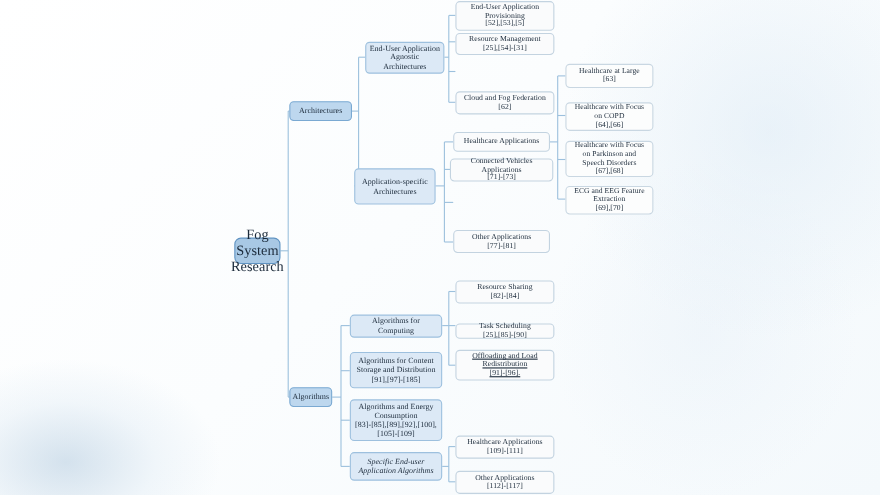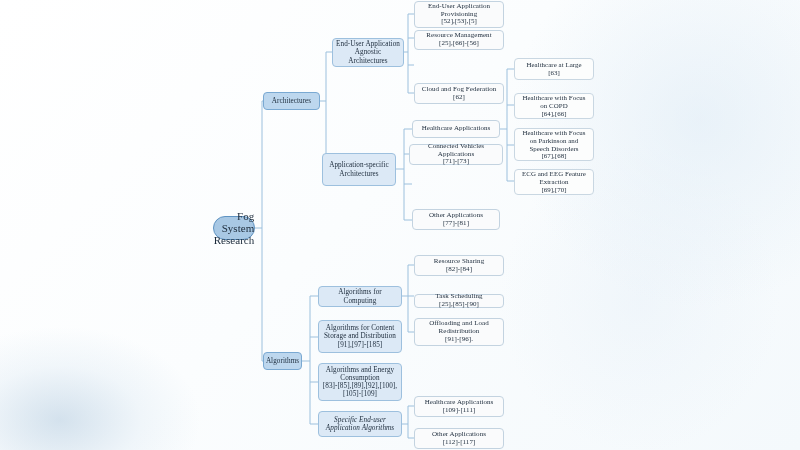--- a/index.html
+++ b/index.html
@@ -42,23 +42,22 @@
     border-radius: 4px;
     line-height: 1.12;
     color: #1b2a3a;
     letter-spacing: 0.05px;
     padding: 1px 2px;
     white-space: pre-line;
   }
   .node.root {
     background: #a8c8e4;
     border: 1px solid #5f93c2;
-    font-size: 11px;
-    border-radius: 12px;
-    text-align: right;
+    font-size: 13px;
+    border-radius: 6px;
   }
   .node.lvl1 {
     background: #bdd7ee;
     border: 1px solid #7aa9d2;
     font-size: 7.2px;
   }
   .node.lvl2 {
     background: #dce9f6;
     border: 1px solid #9dc0de;
     font-size: 7.2px;
@@ -143,21 +142,21 @@
   <div class="node lvl2" style="left:332px; top:38px; width:72px; height:29px;">End-User Application
 Agnostic Architectures</div>
 
   <div class="node lvl2" style="left:322px; top:153px; width:74px; height:33px;">Application-specific
 Architectures</div>
 
   <div class="node lvl3" style="left:414px; top:1px; width:90px; height:27px;">End-User Application
 Provisioning
 [52],[53],[5]</div>
   <div class="node lvl3" style="left:414px; top:30px; width:90px; height:20px;">Resource Management
-[25],[66]-[56]</div>
+[25],[54]-[31]</div>
   <div class="node lvl3" style="left:414px; top:83px; width:90px; height:21px;">Cloud and Fog Federation
 [62]</div>
 
   <div class="node lvl3" style="left:412px; top:120px; width:88px; height:18px;">Healthcare Applications</div>
   <div class="node lvl3" style="left:409px; top:144px; width:94px; height:21px;">Connected Vehicles Applications
 [71]-[73]</div>
   <div class="node lvl3" style="left:412px; top:209px; width:88px; height:21px;">Other Applications
 [77]-[81]</div>
 
   <div class="node lvl4" style="left:514px; top:58px; width:80px; height:22px;">Healthcare at Large
@@ -184,21 +183,21 @@
 [83]-[85],[89],[92],[100],
 [105]-[109]</div>
 
   <div class="node lvl2" style="left:318px; top:411px; width:84px; height:26px;font-style:italic;">Specific End-user
 Application Algorithms</div>
 
   <div class="node lvl3" style="left:414px; top:255px; width:90px; height:21px;">Resource Sharing
 [82]-[84]</div>
   <div class="node lvl3" style="left:414px; top:294px; width:90px; height:14px;">Task Scheduling
 [25],[85]-[90]</div>
-  <div class="node lvl3" style="left:414px; top:318px; width:90px; height:28px;">Offloading and Load
+  <div class="node lvl3" style="left:414px; top:318px; width:90px; height:28px;text-decoration:underline;">Offloading and Load
 Redistribution
 [91]-[96].</div>
 
   <div class="node lvl3" style="left:414px; top:396px; width:90px; height:21px;">Healthcare Applications
 [109]-[111]</div>
   <div class="node lvl3" style="left:414px; top:428px; width:90px; height:21px;">Other Applications
 [112]-[117]</div>
 
 </div>
 

